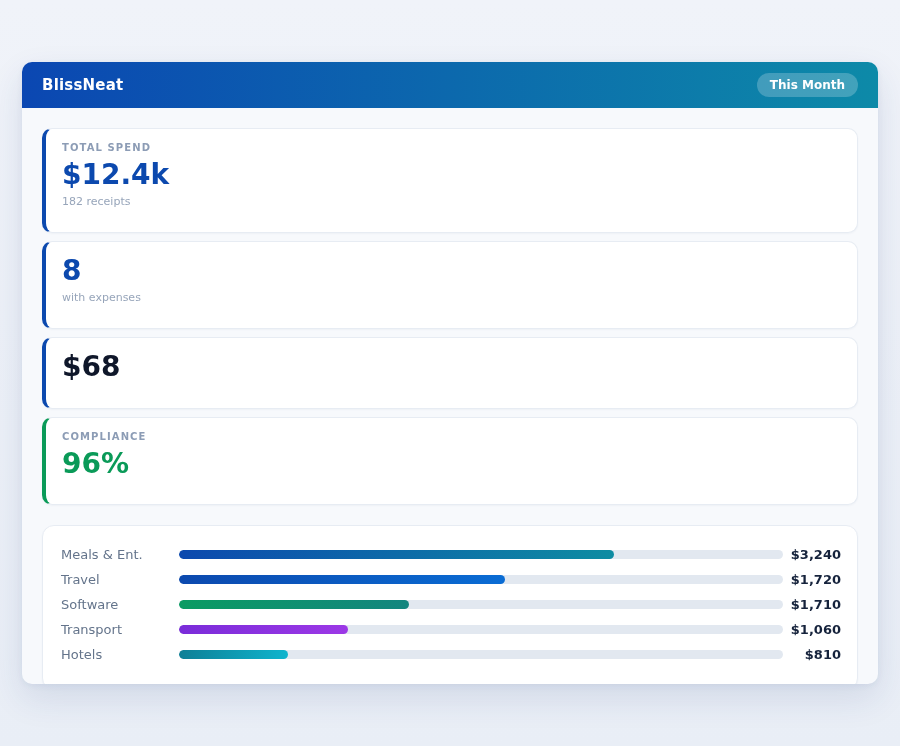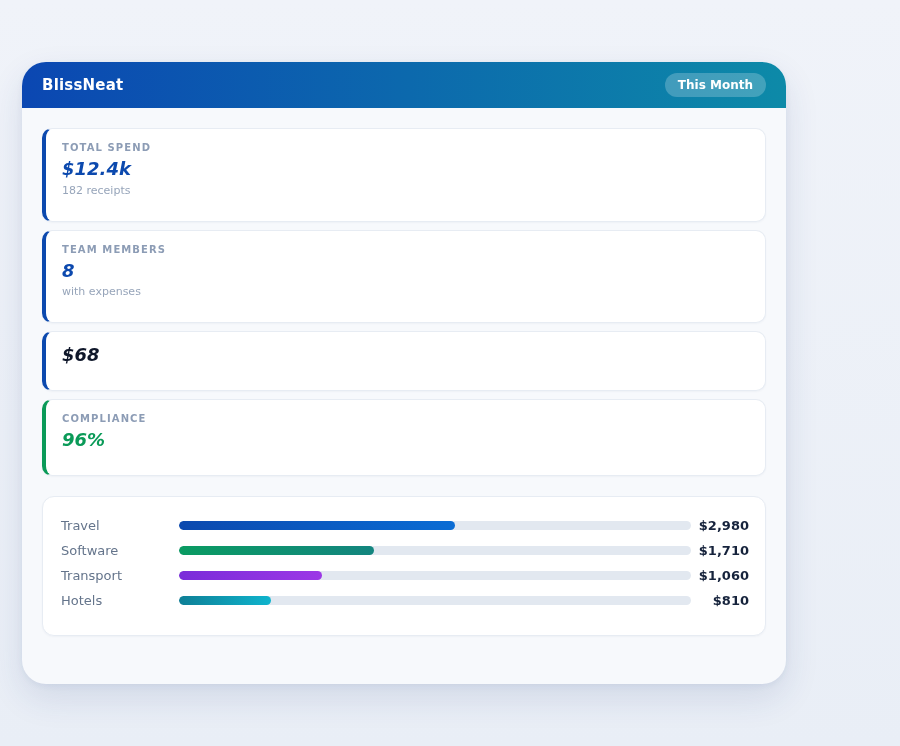--- a/index.html
+++ b/index.html
@@ -5,22 +5,22 @@
   * { margin: 0; padding: 0; box-sizing: border-box; }
   html, body { width: 900px; height: 746px; }
   body {
     font-family: "DejaVu Sans", "Liberation Sans", sans-serif;
     background: linear-gradient(180deg, #f0f3f9 0%, #e9eef6 100%);
     overflow: hidden;
   }
   .app-card {
     position: absolute;
     left: 22px; top: 62px;
-    width: 764px; height: 622px;
-    border-radius: 24px;
+    width: 856px; height: 622px;
+    border-radius: 10px;
     background: #f7f9fc;
     box-shadow: 0 14px 34px rgba(30, 60, 120, 0.12), 0 2px 6px rgba(30,60,120,0.06);
     overflow: hidden;
   }
   .app-header {
     height: 46px;
     display: flex;
     align-items: center;
     justify-content: space-between;
     padding: 0 20px;
@@ -57,24 +57,23 @@
   }
   .stat-label {
     font-size: 10px;
     font-weight: bold;
     letter-spacing: 1.1px;
     text-transform: uppercase;
     color: #8c9cb5;
     margin-bottom: 6px;
   }
   .stat-value {
-    font-size: 18px;
+    font-size: 28px;
     font-weight: bold;
     line-height: 1.15;
-    font-style: italic;
   }
   .stat-sub {
     font-size: 11px;
     color: #97a5ba;
     margin-top: 4px;
   }
   .chart-card {
     margin-top: 20px;
     background: #ffffff;
     border: 1px solid #e7ecf3;
@@ -127,43 +126,49 @@
 
   <div class="app-body">
 
     <div class="stat-card" style="border-left-color: rgb(12, 73, 174);">
       <div class="stat-label">TOTAL SPEND</div>
       <div class="stat-value" style="color: rgb(12, 73, 174);">$12.4k</div>
       <div class="stat-sub">182 receipts</div>
     </div>
 
     <div class="stat-card" style="border-left-color: rgb(12, 73, 174);">
-      <div class="stat-label">TEAM MEMBERS</div>
       <div class="stat-value" style="color: rgb(12, 73, 174);">8</div>
       <div class="stat-sub">with expenses</div>
     </div>
 
     <div class="stat-card" style="border-left-color: rgb(12, 73, 174);">
       <div class="stat-value" style="color: #0f172a;">$68</div>
     </div>
 
     <div class="stat-card" style="border-left-color: rgb(10, 154, 88);">
       <div class="stat-label">COMPLIANCE</div>
       <div class="stat-value" style="color: rgb(10, 154, 88);">96%</div>
     </div>
 
     <div class="chart-card">
 
+      <div class="chart-row">
+        <div class="row-label">Meals &amp; Ent.</div>
+        <div class="bar-track" style="background: rgb(226, 232, 240);">
+            <div class="bar-fill" style="width: 72%; background: linear-gradient(90deg, rgb(12, 73, 174), rgb(14, 140, 162));"></div>
+          </div>
+        <div class="row-value">$3,240</div>
+      </div>
 
       <div class="chart-row">
         <div class="row-label">Travel</div>
         <div class="bar-track" style="background: rgb(226, 232, 240);">
             <div class="bar-fill" style="width: 54%; background: linear-gradient(90deg, rgb(12, 73, 174), rgb(10, 108, 212));"></div>
           </div>
-        <div class="row-value">$2,980</div>
+        <div class="row-value">$1,720</div>
       </div>
 
       <div class="chart-row">
         <div class="row-label">Software</div>
         <div class="bar-track" style="background: rgb(226, 232, 240);">
             <div class="bar-fill" style="width: 38%; background: linear-gradient(90deg, rgb(10, 155, 98), rgb(19, 133, 127));"></div>
           </div>
         <div class="row-value">$1,710</div>
       </div>
 

